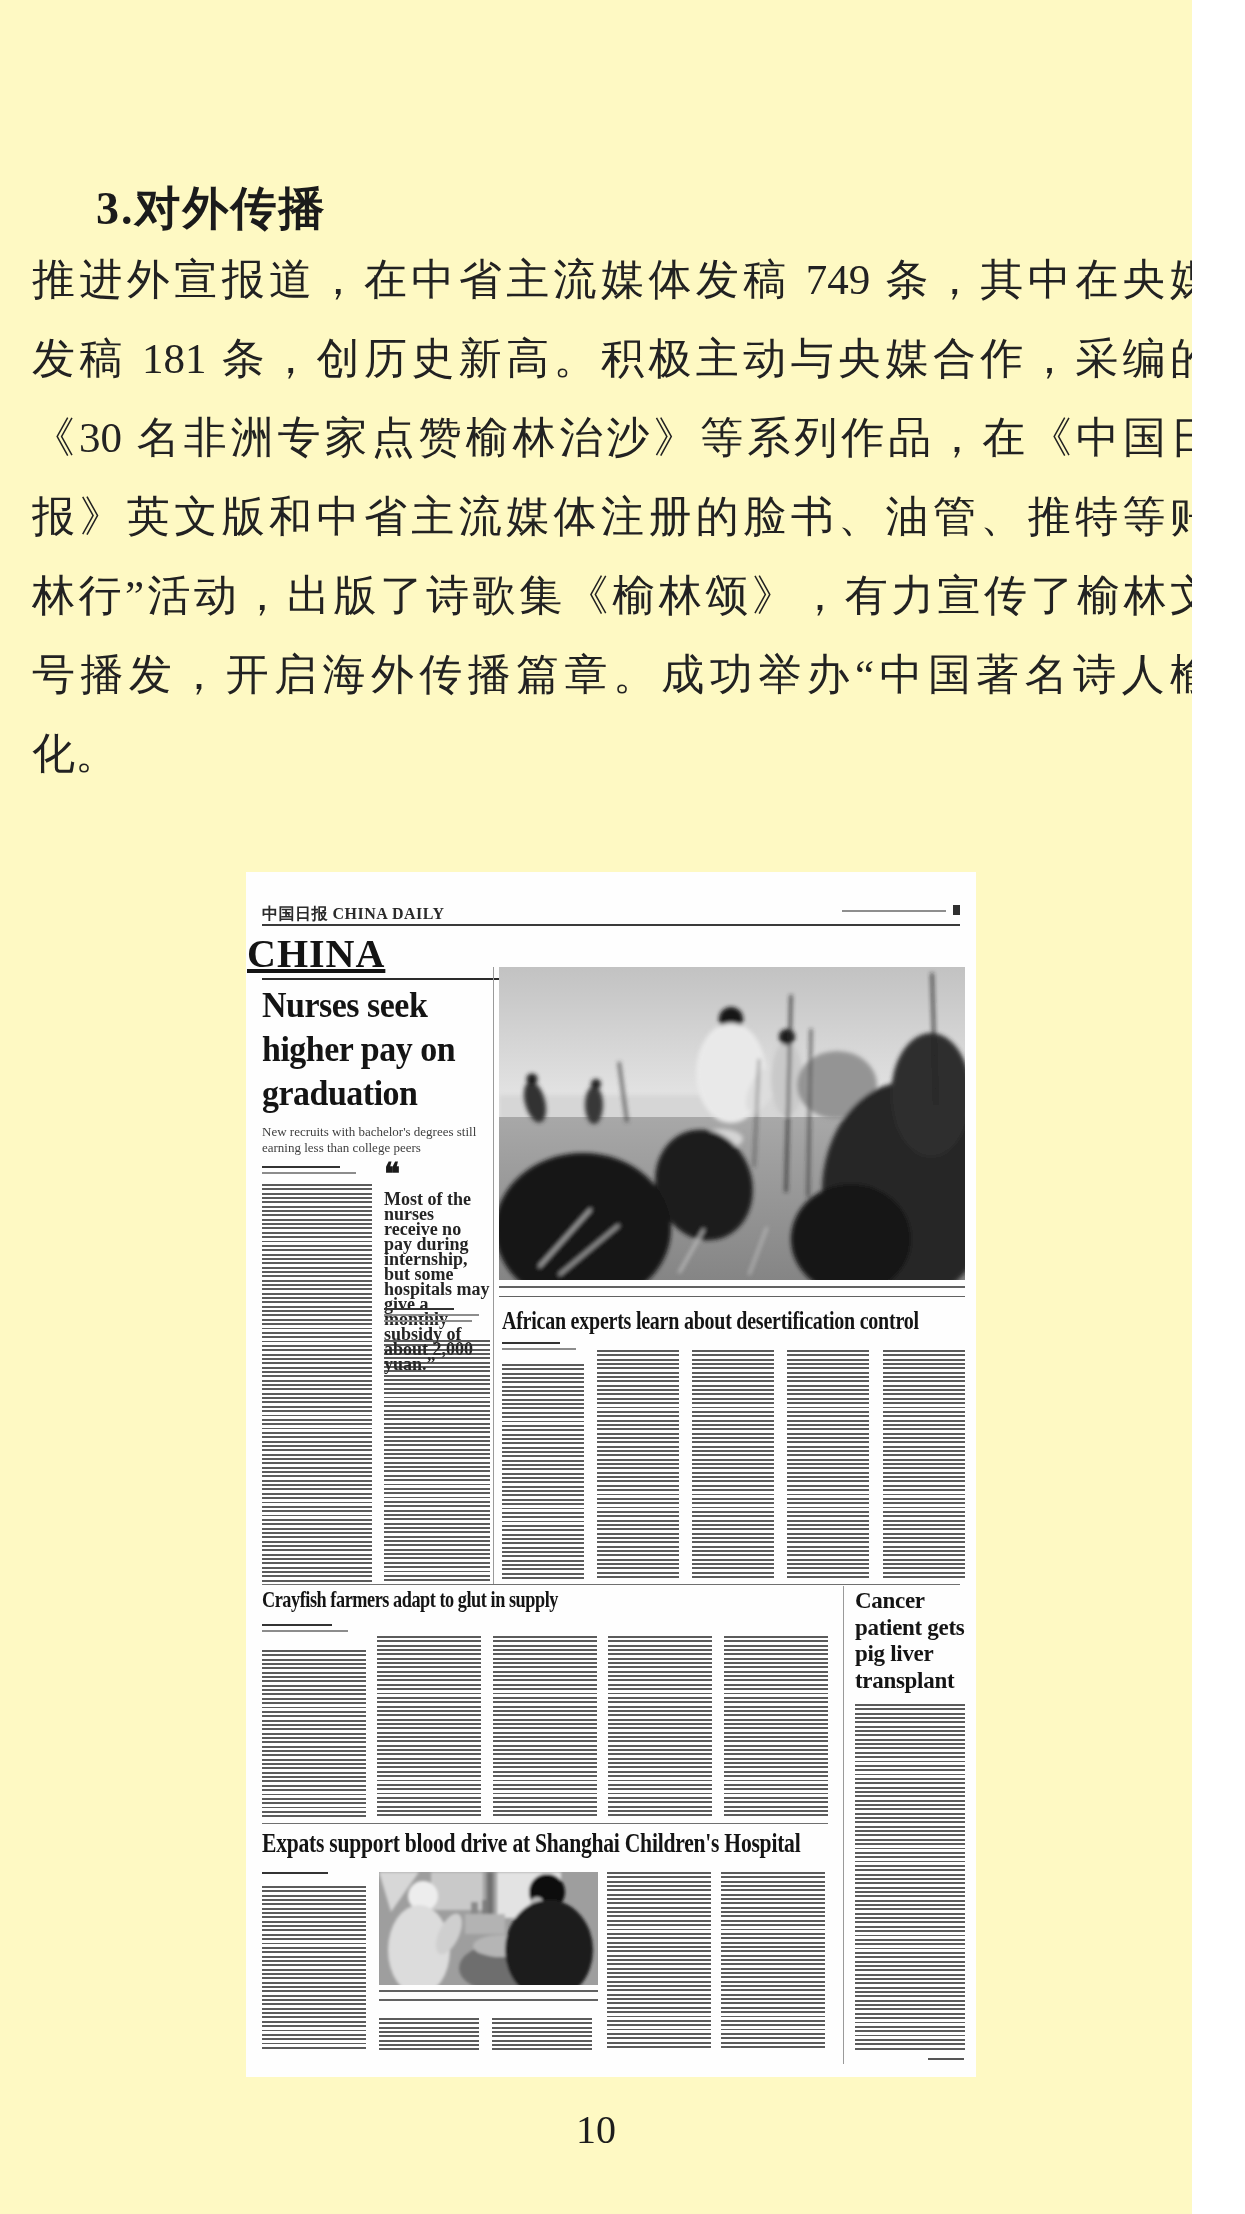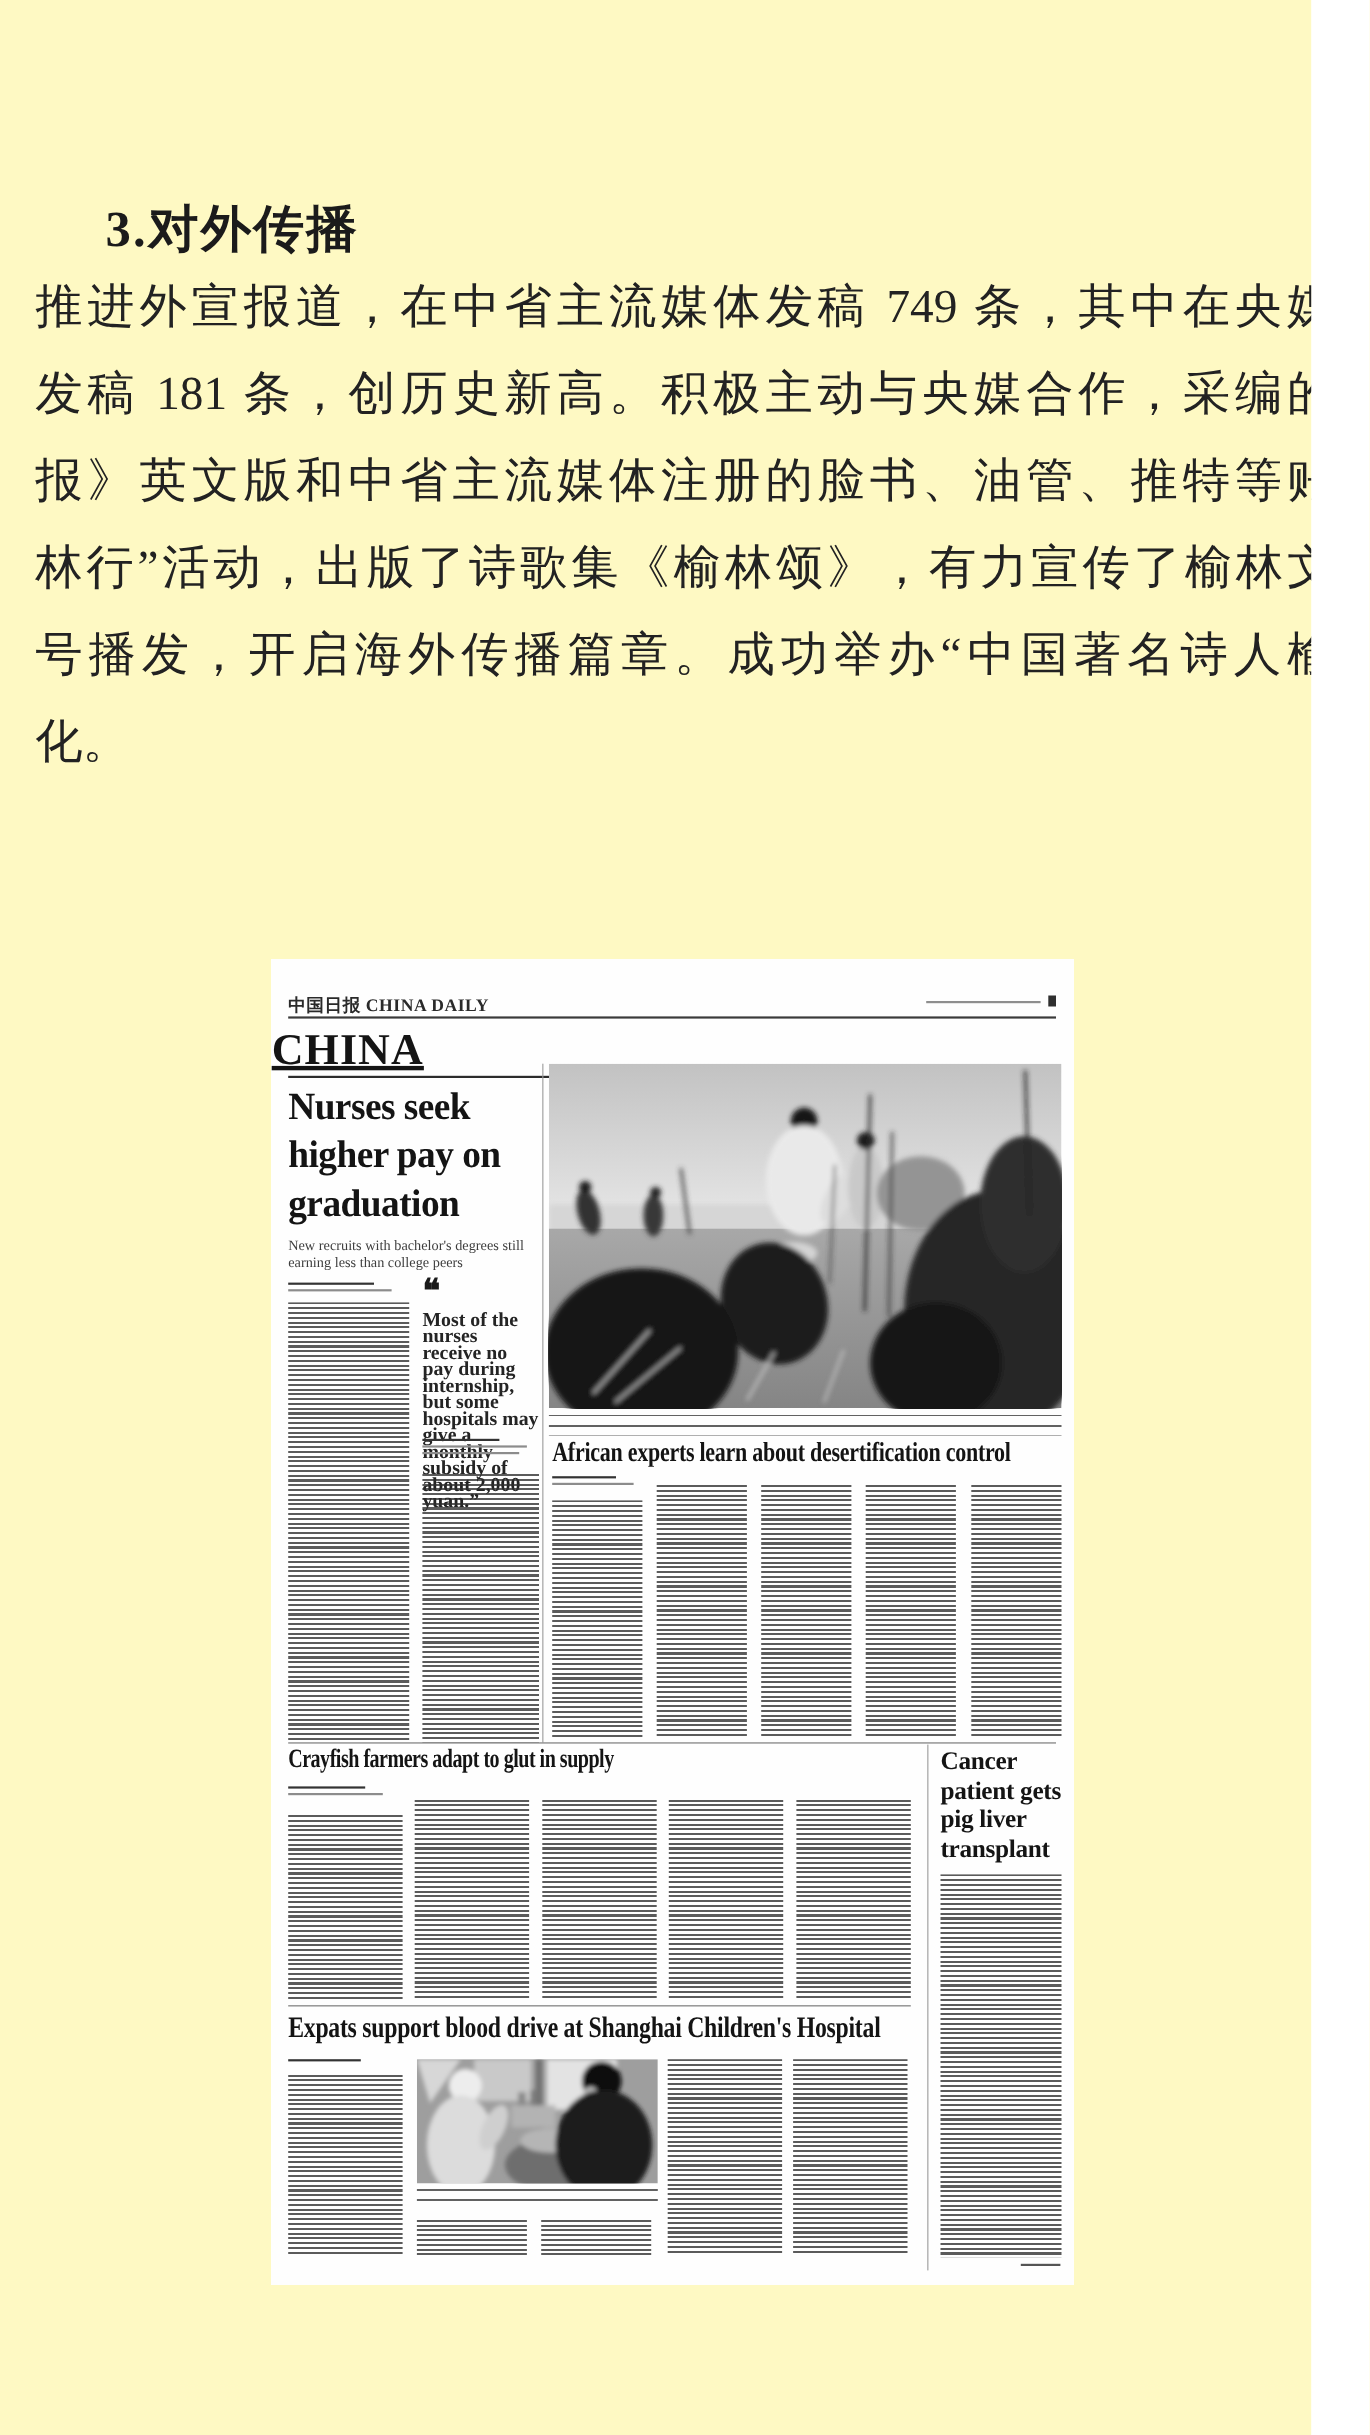--- a/index.html
+++ b/index.html
@@ -59,20 +59,21 @@
 </head>
 <body>
 
 <div class="page">
 
   <div class="heading">3.对外传播</div>
 
   <div class="para">
     <div class="line">推进外宣报道，在中省主流媒体发稿 749 条，其中在央媒</div>
     <div class="line">发稿 181 条，创历史新高。积极主动与央媒合作，采编的</div>
+    <div class="line">《30 名非洲专家点赞榆林治沙》等系列作品，在《中国日</div>
     <div class="line">报》英文版和中省主流媒体注册的脸书、油管、推特等账</div>
     <div class="line">林行”活动，出版了诗歌集《榆林颂》，有力宣传了榆林文</div>
     <div class="line">号播发，开启海外传播篇章。成功举办“中国著名诗人榆</div>
     <div class="line last">化。</div>
   </div>
 
   <figure class="np" style="margin:0;">
 
     <div class="np-brand">中国日报 CHINA DAILY</div>
     <div class="np-date"></div>
@@ -202,14 +203,15 @@
       </svg>
     </div>
     <div class="cap" style="left:133px;top:1118px;width:219px;height:18px;"></div>
     <div class="greek" style="left:133px;top:1146px;width:100px;height:33px;"></div>
     <div class="greek" style="left:246px;top:1146px;width:100px;height:33px;"></div>
     <div class="greek" style="left:361px;top:1000px;width:104px;height:178px;"></div>
     <div class="greek" style="left:475px;top:1000px;width:104px;height:178px;"></div>
 
   </figure>
 
+  <div class="pageno">10</div>
 
 </div>
 
 </body></html>

